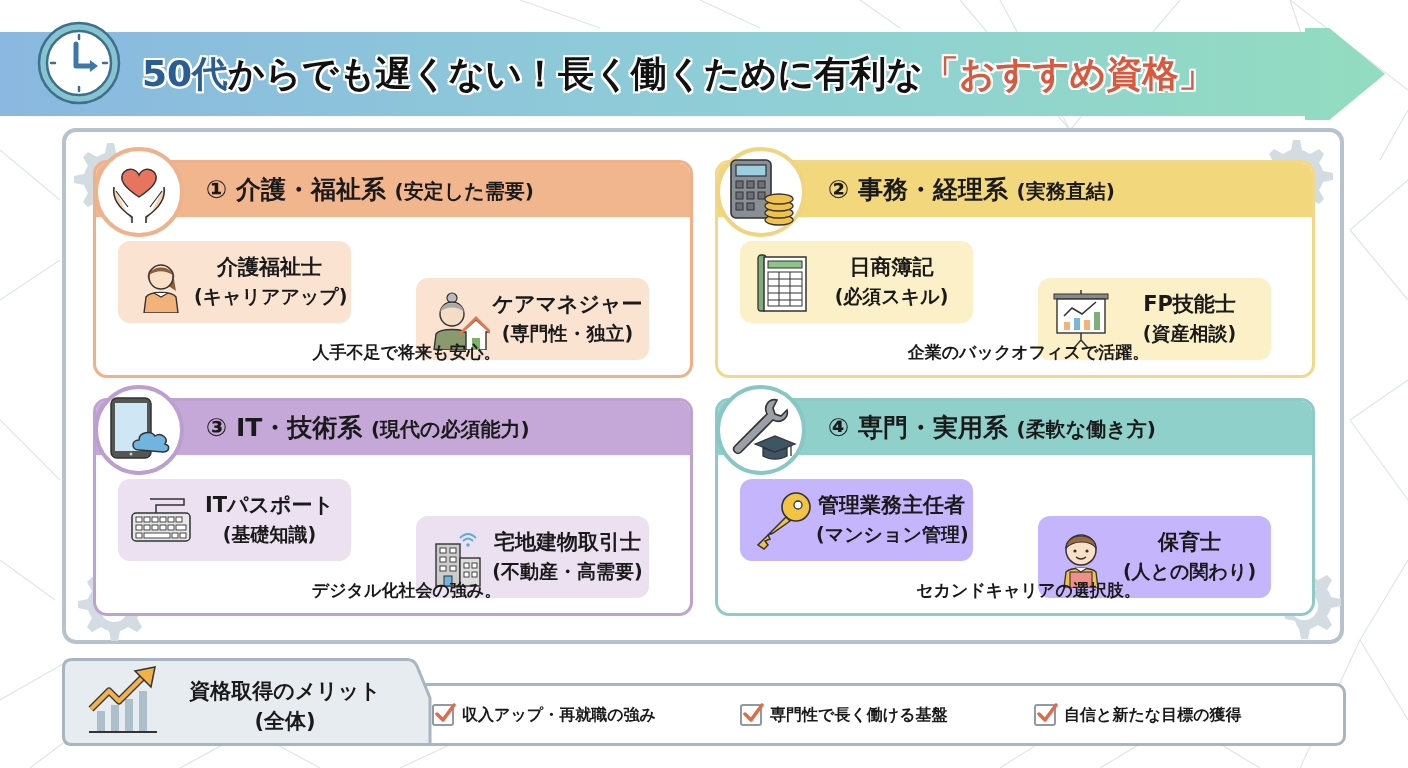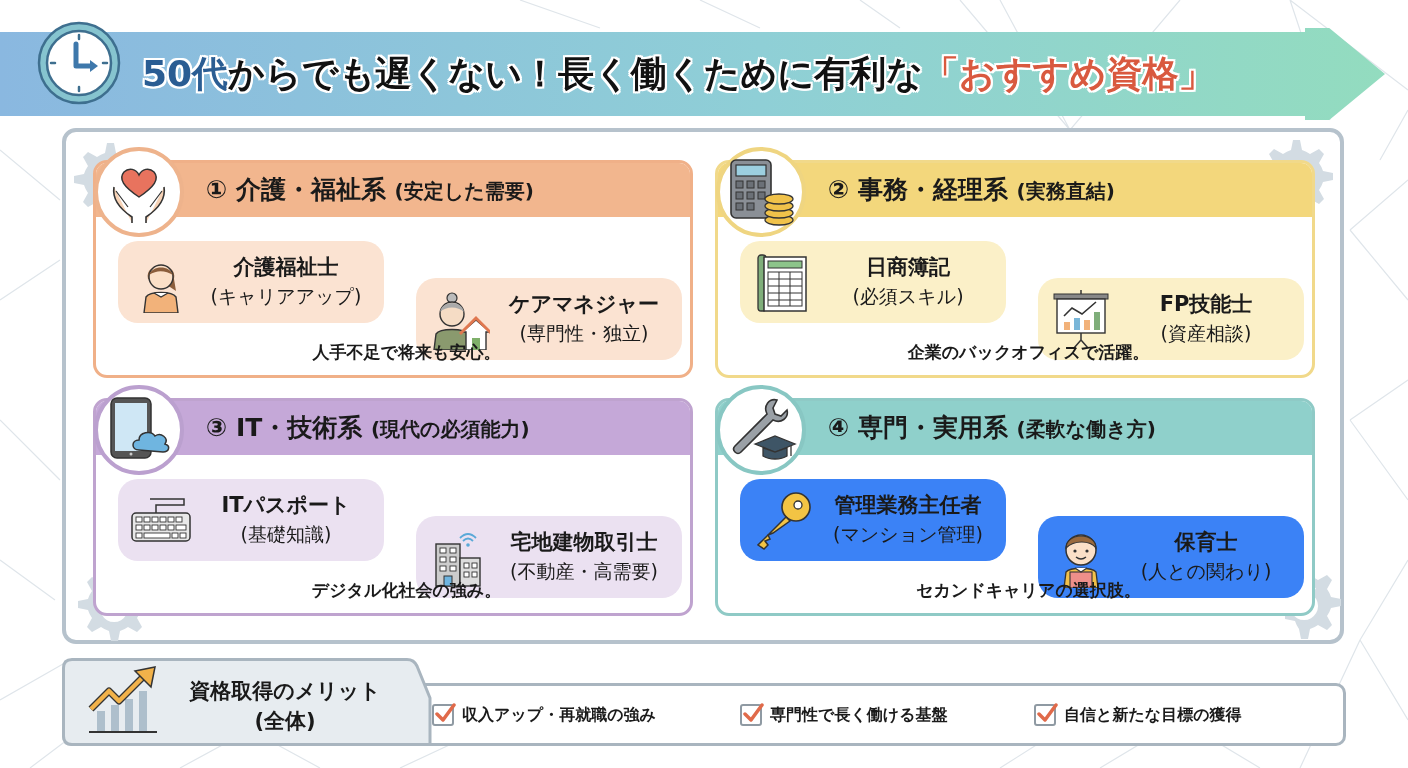--- a/index.html
+++ b/index.html
@@ -48,28 +48,28 @@
   }
   .card-title {
     position: absolute; left: 110px; top: 10px; font-size: 25px; font-weight: bold; white-space: nowrap; color: #1a1a1a;
   }
   .card-title .sub { font-size: 20px; font-weight: bold; }
   .badge {
     position: absolute; left: -2px; top: -16px; width: 90px; height: 90px; border-radius: 50%;
     background: #fff; border: 4px solid; z-index: 3; display: flex; align-items: center; justify-content: center;
   }
   .item {
-    position: absolute; top: 78px; width: 266px; height: 82px; border-radius: 20px;
+    position: absolute; top: 78px; width: 233px; height: 82px; border-radius: 12px;
   }
   .item .ico { position: absolute; left: 12px; top: 10px; width: 62px; height: 62px; }
   .item .name {
     position: absolute; left: 76px; right: 6px; top: 12px; text-align: center; font-size: 21px; font-weight: bold; white-space: nowrap;
   }
   .item .note {
-    position: absolute; left: 76px; right: 6px; top: 43px; text-align: center; font-size: 19px; font-weight: normal; white-space: nowrap;
+    position: absolute; left: 76px; right: 6px; top: 43px; text-align: center; font-size: 19px; font-weight: bold; white-space: nowrap;
   }
   .card-foot {
     position: absolute; left: 0; right: 0; top: 178px; text-align: center; font-size: 17px; font-weight: bold; padding-left: 27px;
   }
 
   .c1 { left: 93px; top: 160px; border-color: #f0b088; }
   .c1 .card-head { background: #f2b68e; }
   .c1 .badge { border-color: #eeb38c; }
   .c1 .item { background: #fbe3d2; }
 
@@ -79,21 +79,21 @@
   .c2 .item { background: #fbf0c8; }
 
   .c3 { left: 93px; top: 398px; border-color: #bfa3cf; }
   .c3 .card-head { background: #c5a8d8; }
   .c3 .badge { border-color: #bba0cf; }
   .c3 .item { background: #ebe1f1; }
 
   .c4 { left: 715px; top: 398px; border-color: #8fcac6; }
   .c4 .card-head { background: #8fd0cb; }
   .c4 .badge { border-color: #88c7c3; }
-  .c4 .item { background: #3b82f6; }
+  .c4 .item { background: #c4b5fd; }
 
   .item.left { left: 22px; }
   .item.right { left: 320px; margin-top: 37px; }
 
   
   .merits-tab {
     position: absolute; left: 62px; top: 658px; width: 370px; height: 88px; z-index: 2;
   }
   .merits-box {
     position: absolute; left: 62px; top: 683px; width: 1284px; height: 63px;

